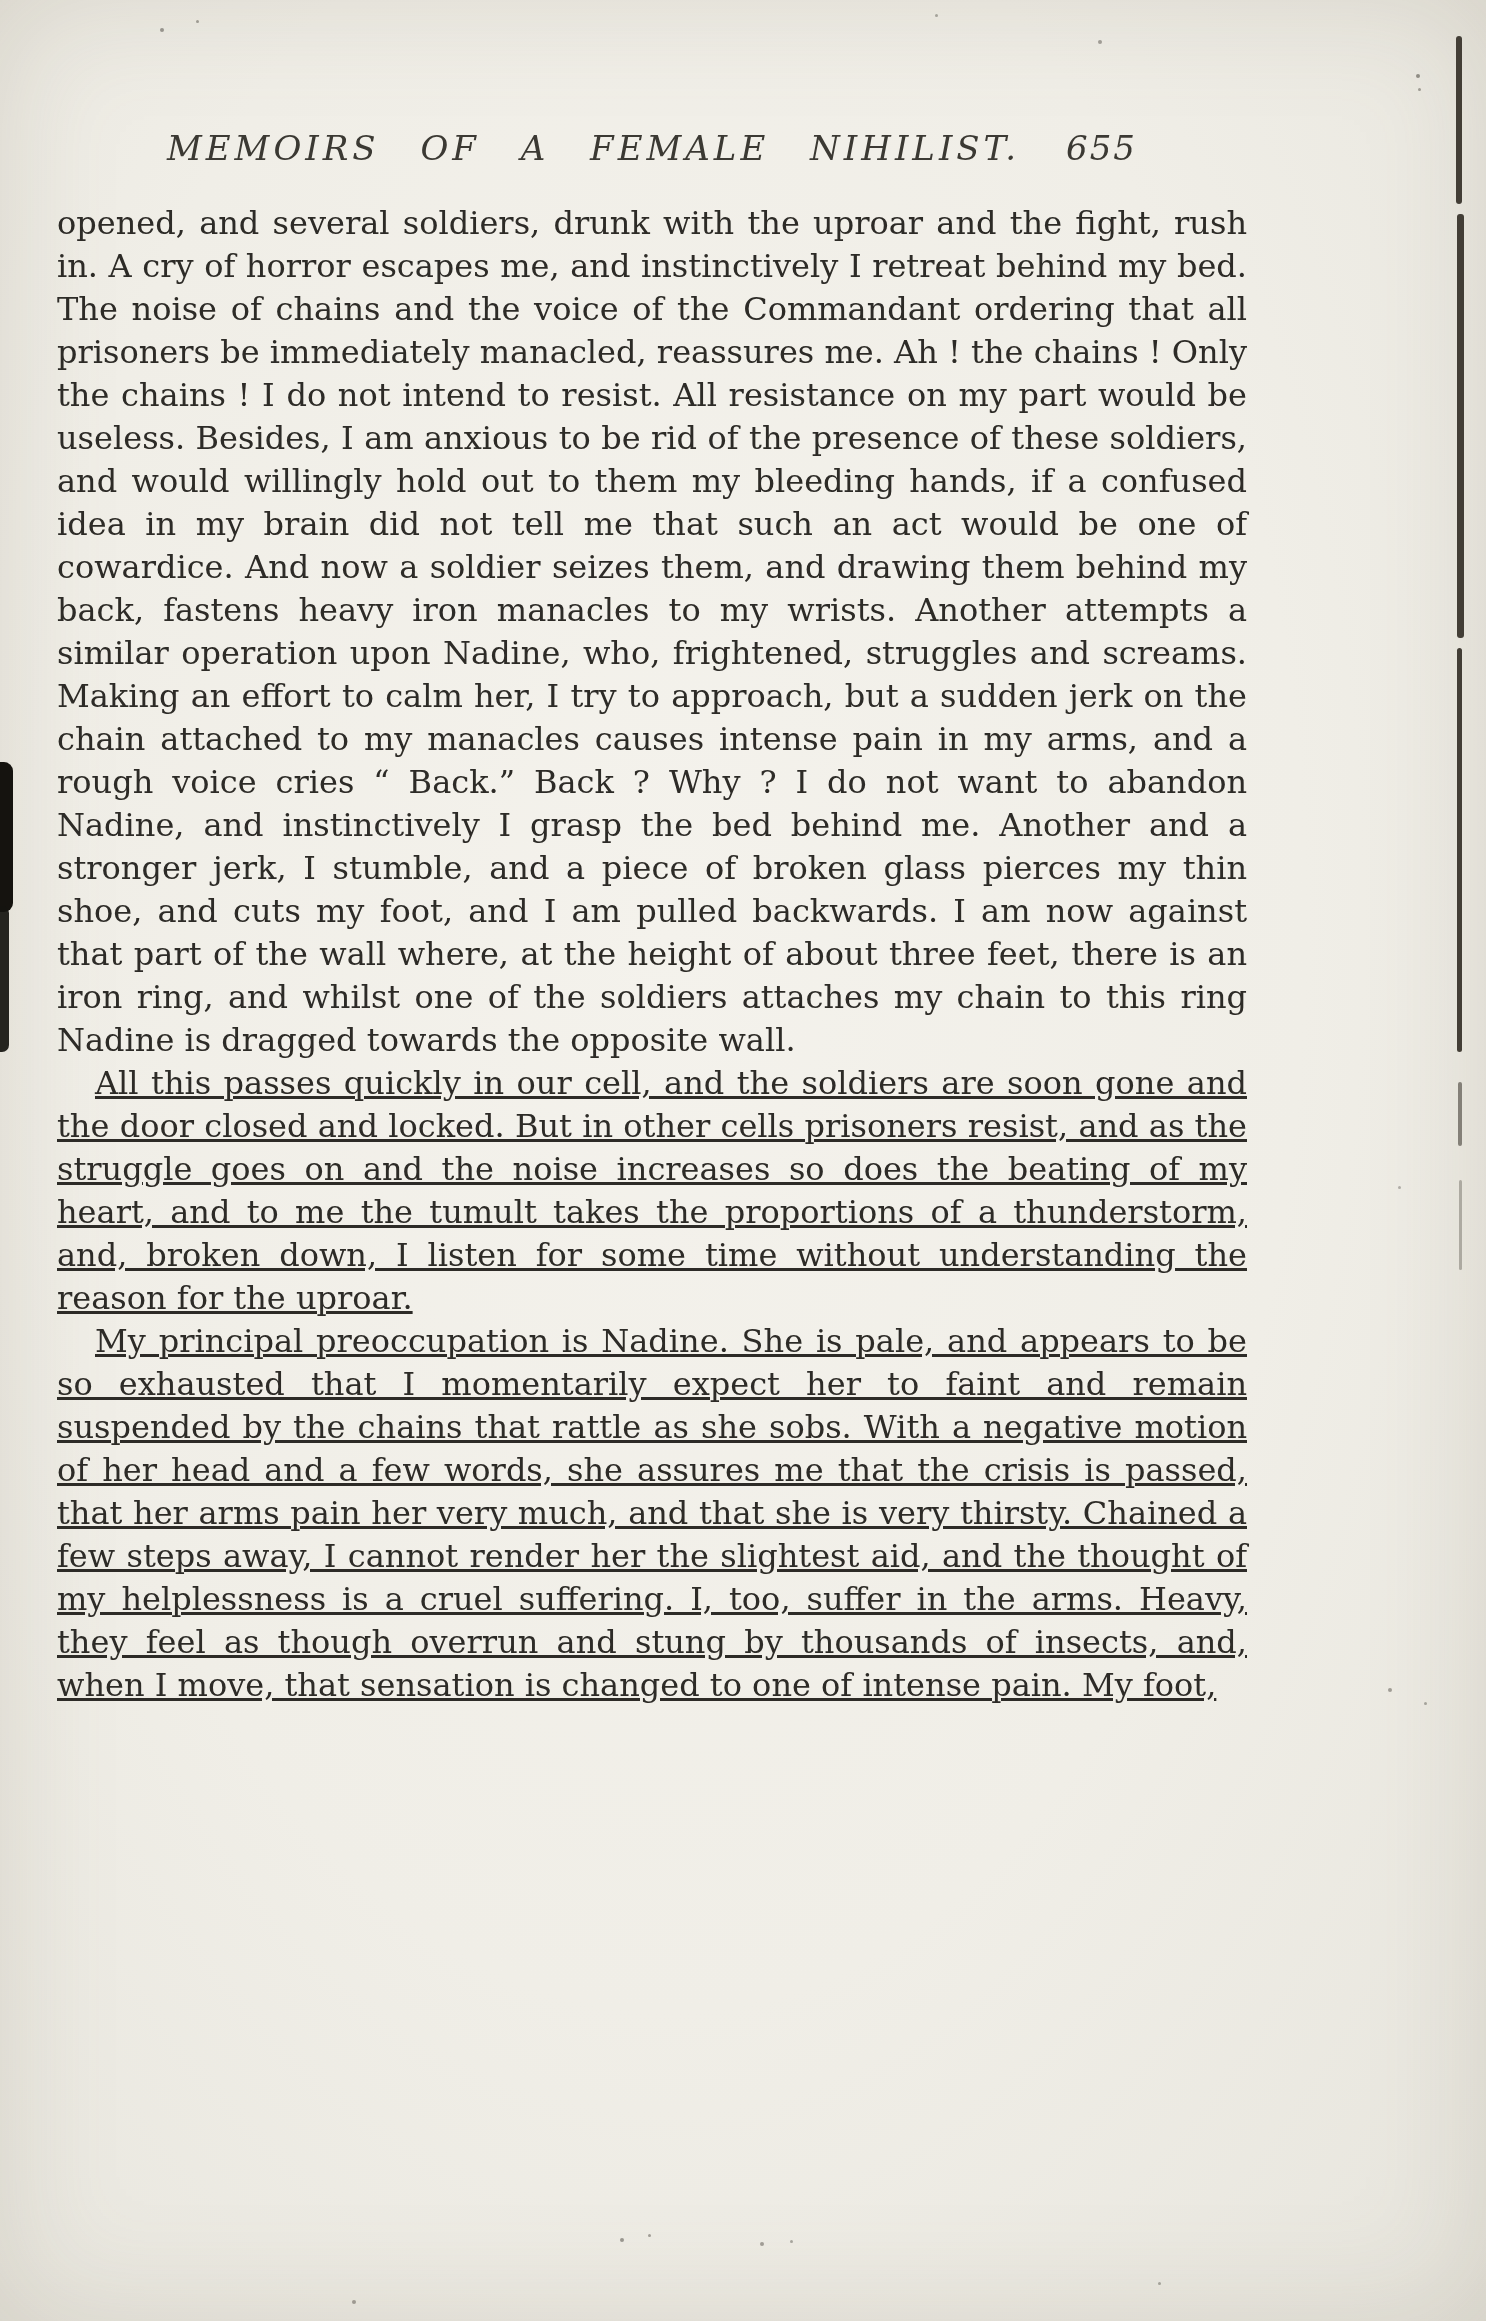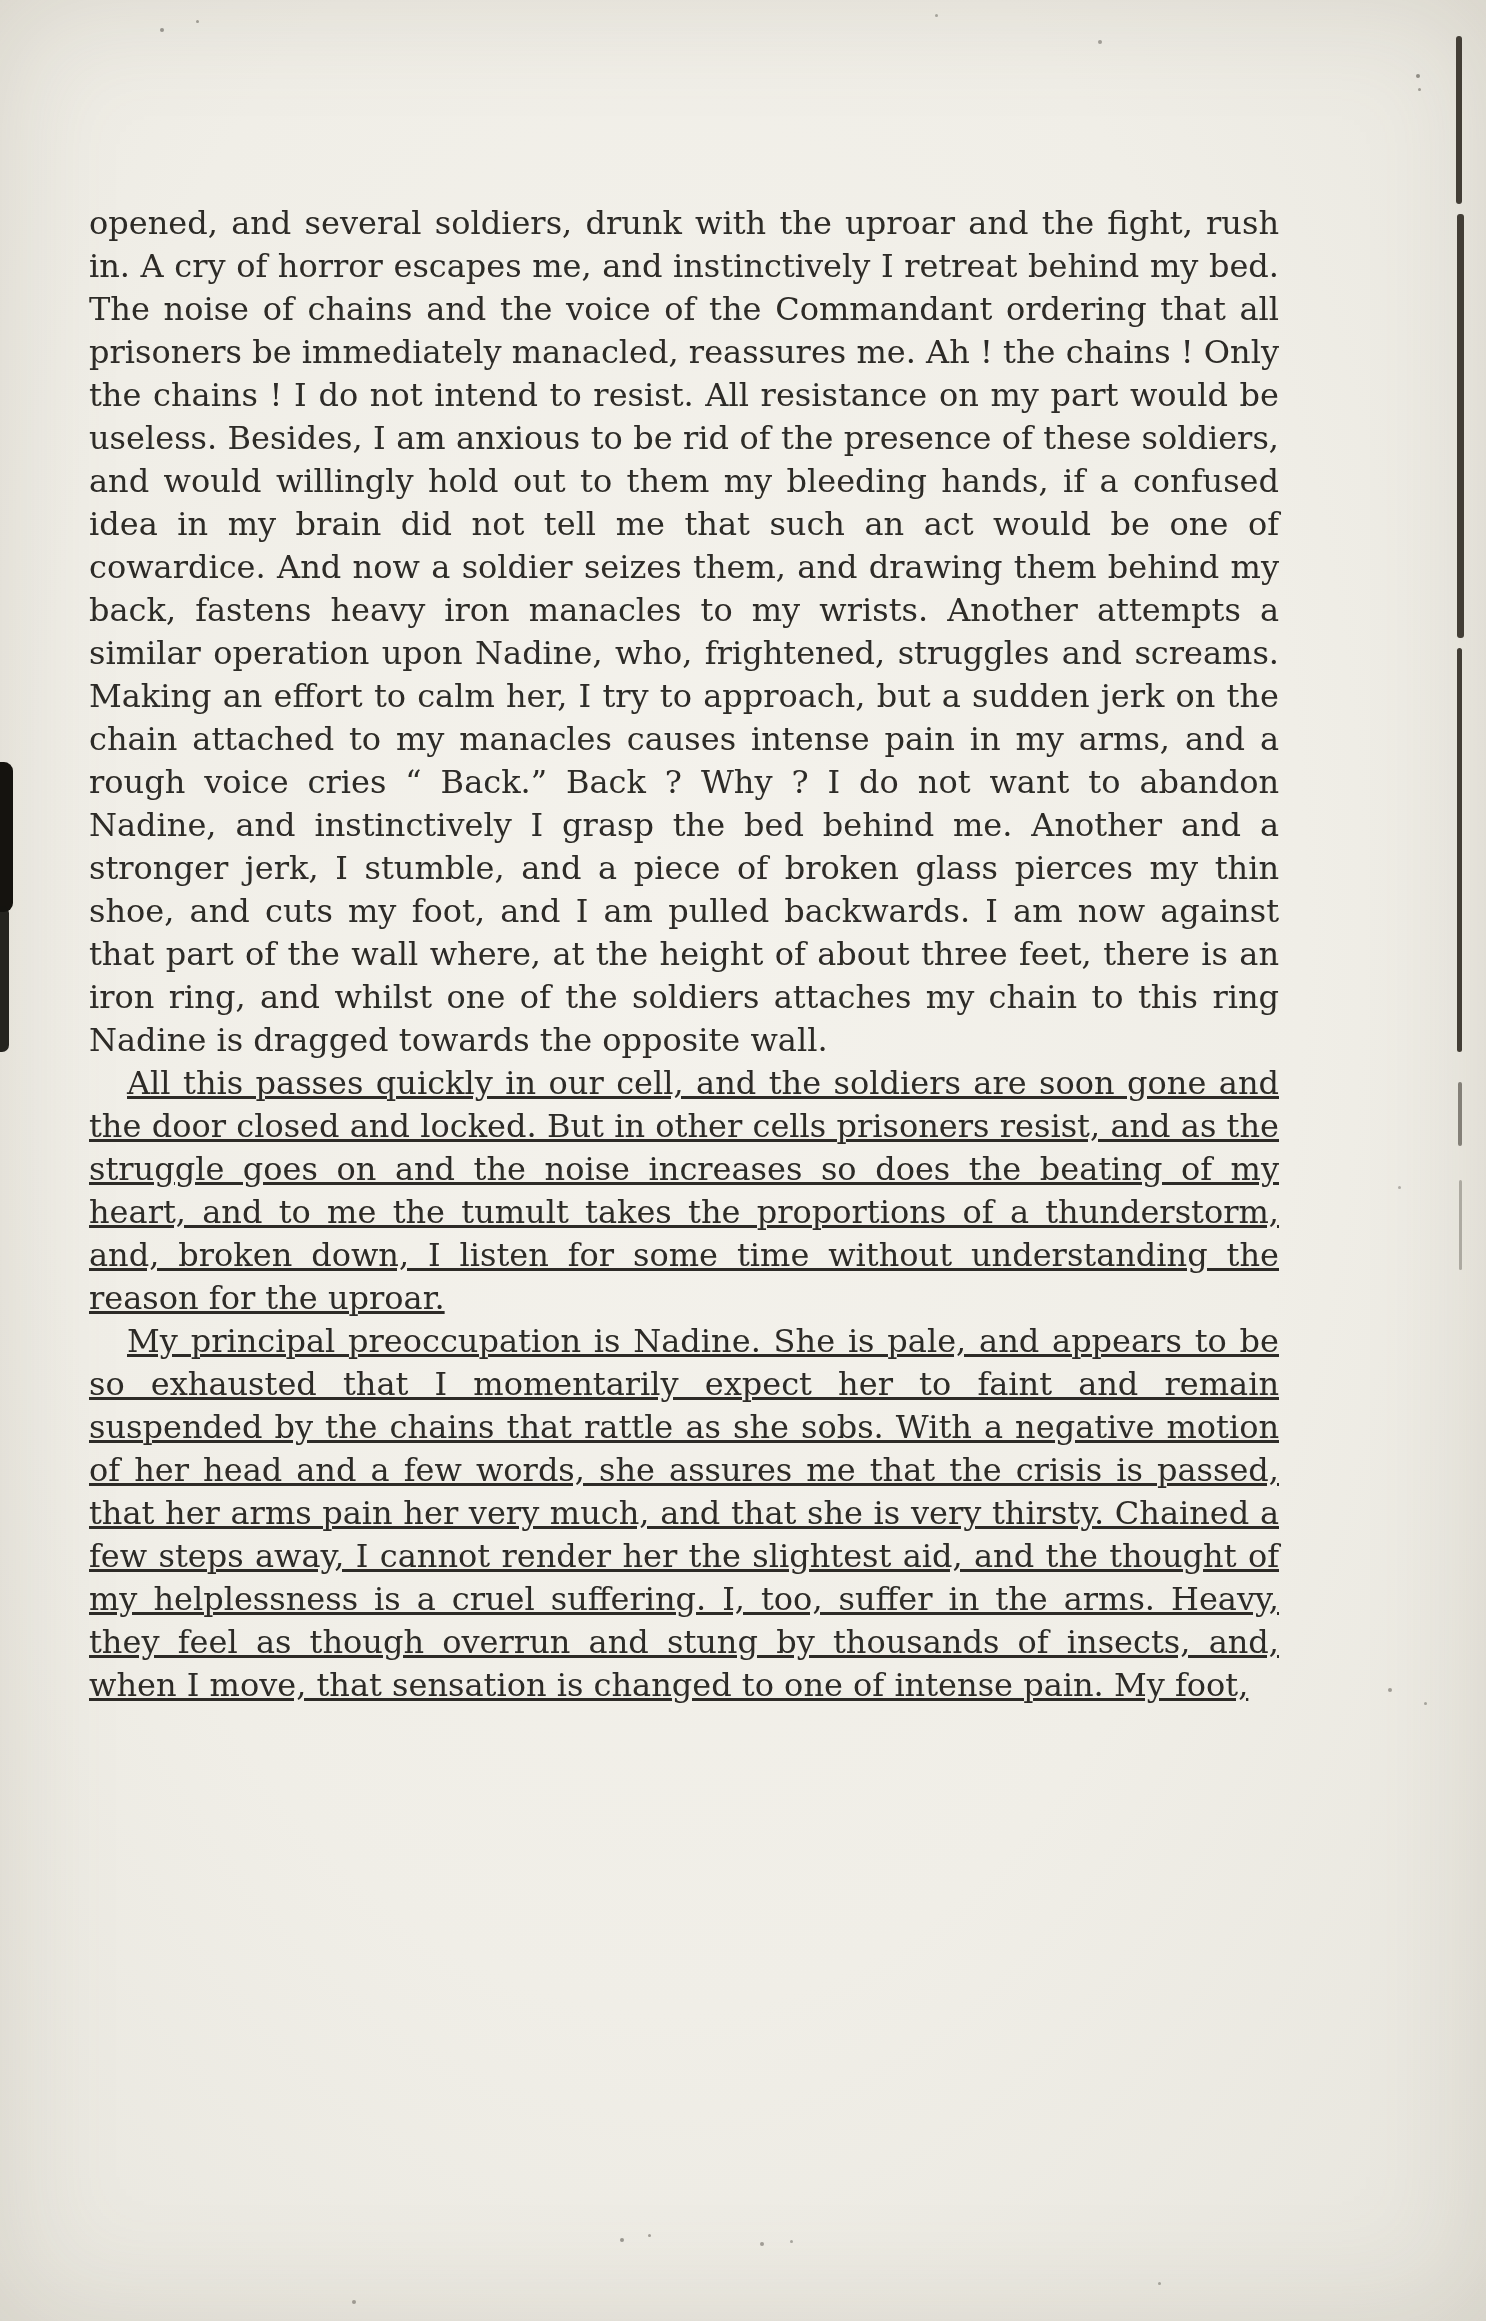--- a/index.html
+++ b/index.html
@@ -26,21 +26,20 @@
   .running-head .pagenum{
     margin-left:46px;
     letter-spacing:2px;
   }
   .body-text{
     position:absolute;left:57px;top:202px;width:1190px;
     color:#2d2b27;
     font-size:32px;
     line-height:43px;
     text-align:justify;
-    margin-left:32px;
   }
   .body-text p{margin:0;padding:0;}
   .body-text p.indent{text-indent:38px;text-decoration:underline;}
 
   
   .artifact{position:absolute;pointer-events:none;}
   .edge-line{background:#433e36;border-radius:3px;}
   .el1{left:1456px;top:36px;width:6px;height:168px;}
   .el2{left:1457px;top:214px;width:7px;height:424px;}
   .el3{left:1457px;top:648px;width:5px;height:404px;}
@@ -49,20 +48,23 @@
   .ink-blob{background:#15130f;}
   .ib1{left:0;top:762px;width:13px;height:150px;border-radius:0 9px 9px 0;}
   .ib2{left:0;top:906px;width:9px;height:146px;border-radius:0 7px 7px 0;opacity:.92;}
   .speck{position:absolute;background:#55514a;border-radius:50%;}
 </style>
 </head>
 <body>
 
 <div class="page">
 
+  <div class="running-head">
+    <span>MEMOIRS OF A FEMALE NIHILIST.</span><span class="pagenum">655</span>
+  </div>
 
   <div class="body-text">
       <p>opened, and several soldiers, drunk with the uproar and the fight, rush in. A cry of horror escapes me, and instinctively I retreat behind my bed. The noise of chains and the voice of the Commandant ordering that all prisoners be immediately manacled, reassures me. Ah ! the chains ! Only the chains ! I do not intend to resist. All resistance on my part would be useless. Besides, I am anxious to be rid of the presence of these soldiers, and would willingly hold out to them my bleeding hands, if a confused idea in my brain did not tell me that such an act would be one of cowardice. And now a soldier seizes them, and drawing them behind my back, fastens heavy iron manacles to my wrists. Another attempts a similar operation upon Nadine, who, frightened, struggles and screams. Making an effort to calm her, I try to approach, but a sudden jerk on the chain attached to my manacles causes intense pain in my arms, and a rough voice cries “ Back.” Back ? Why ? I do not want to abandon Nadine, and instinctively I grasp the bed behind me. Another and a stronger jerk, I stumble, and a piece of broken glass pierces my thin shoe, and cuts my foot, and I am pulled backwards. I am now against that part of the wall where, at the height of about three feet, there is an iron ring, and whilst one of the soldiers attaches my chain to this ring Nadine is dragged towards the opposite wall.</p>
       <p class="indent">All this passes quickly in our cell, and the soldiers are soon gone and the door closed and locked. But in other cells prisoners resist, and as the struggle goes on and the noise increases so does the beating of my heart, and to me the tumult takes the proportions of a thunderstorm, and, broken down, I listen for some time without understanding the reason for the uproar.</p>
       <p class="indent">My principal preoccupation is Nadine. She is pale, and appears to be so exhausted that I momentarily expect her to faint and remain suspended by the chains that rattle as she sobs. With a negative motion of her head and a few words, she assures me that the crisis is passed, that her arms pain her very much, and that she is very thirsty. Chained a few steps away, I cannot render her the slightest aid, and the thought of my helplessness is a cruel suffering. I, too, suffer in the arms. Heavy, they feel as though overrun and stung by thousands of insects, and, when I move, that sensation is changed to one of intense pain. My foot,</p>
     </div>
 
   <div class="artifact edge-line el1"></div>
   <div class="artifact edge-line el2"></div>
   <div class="artifact edge-line el3"></div>

